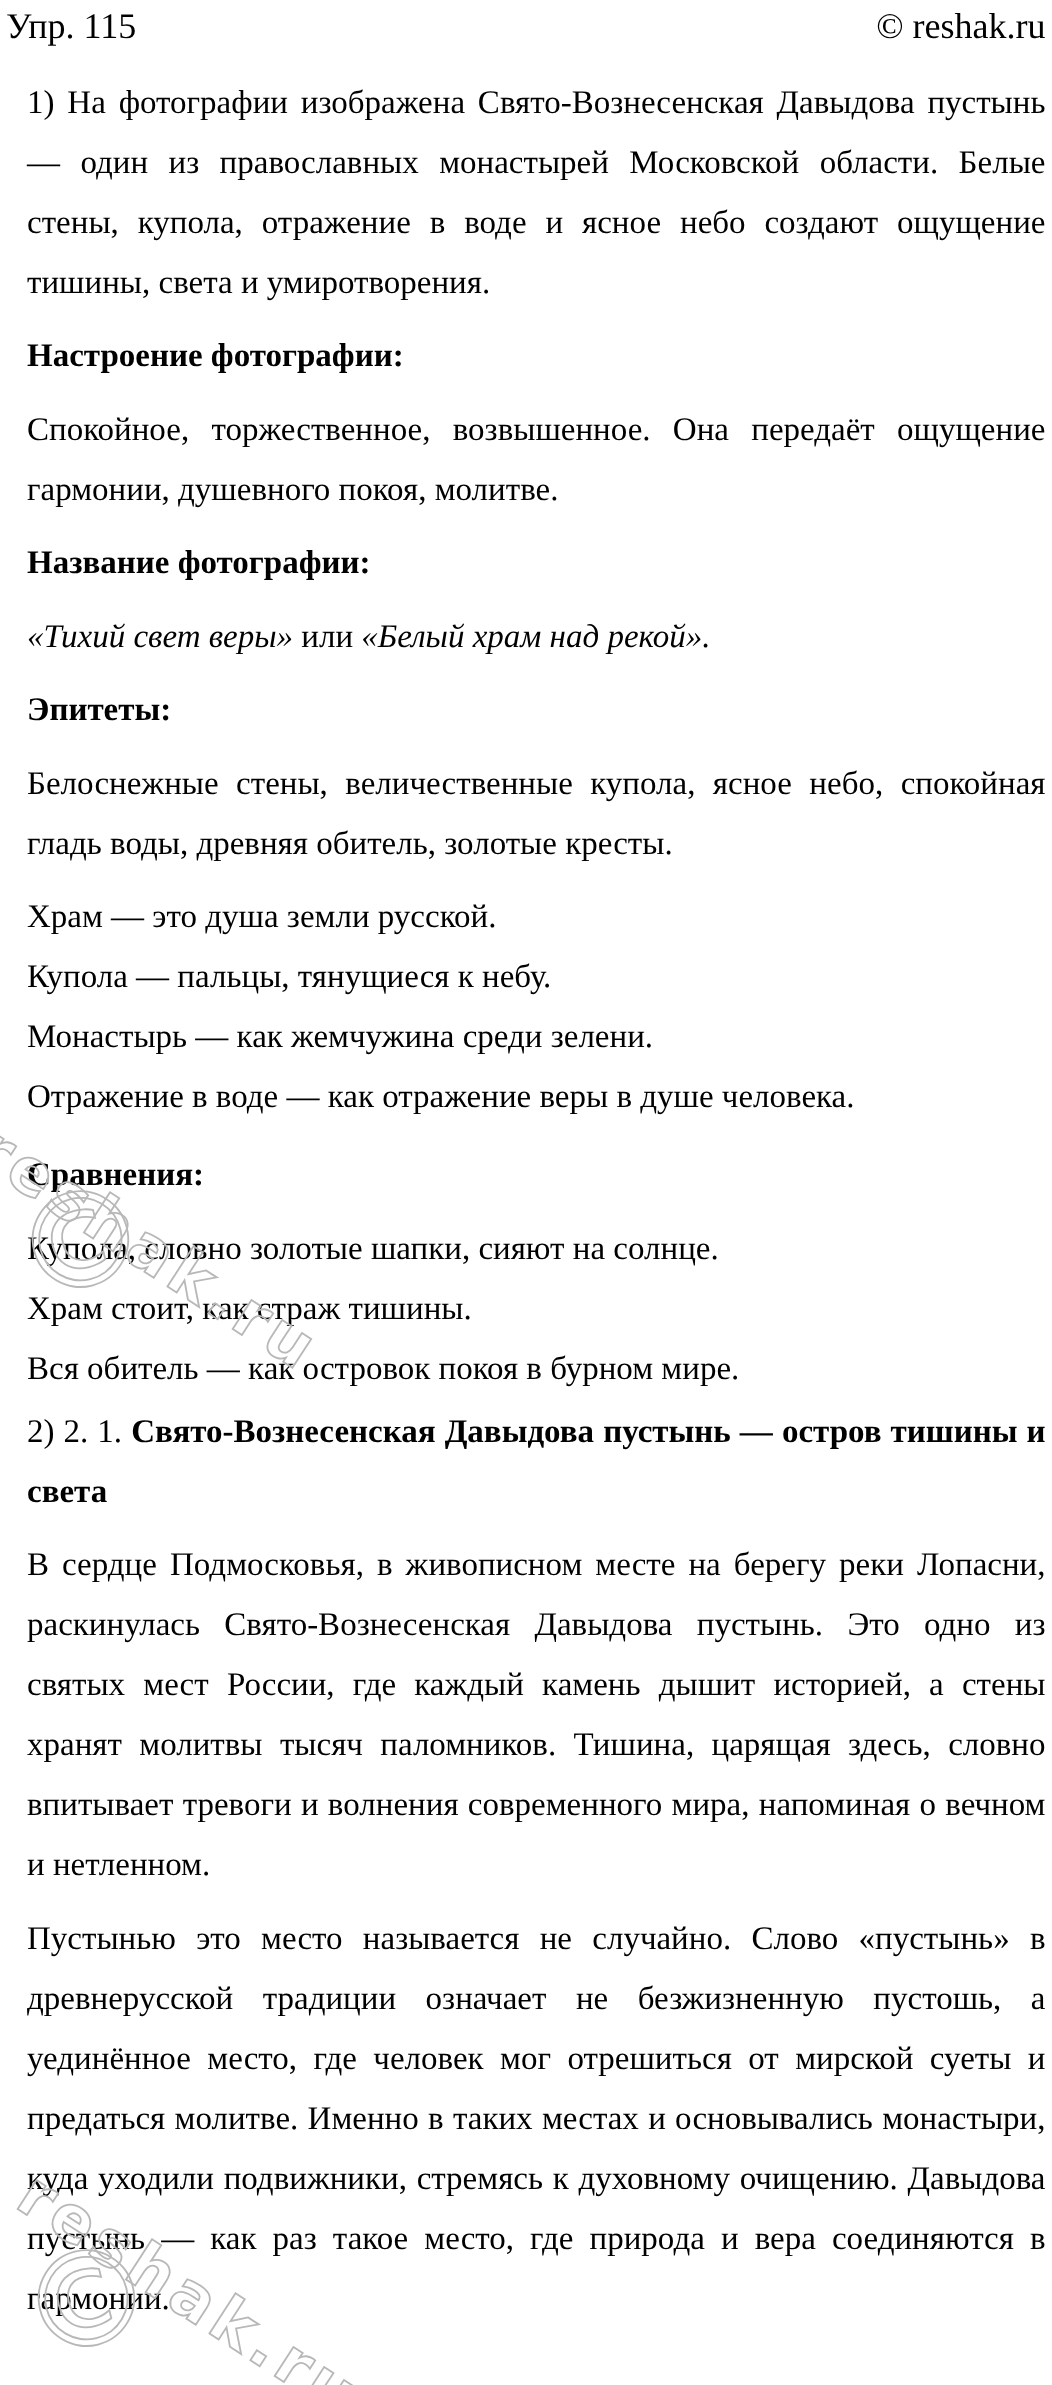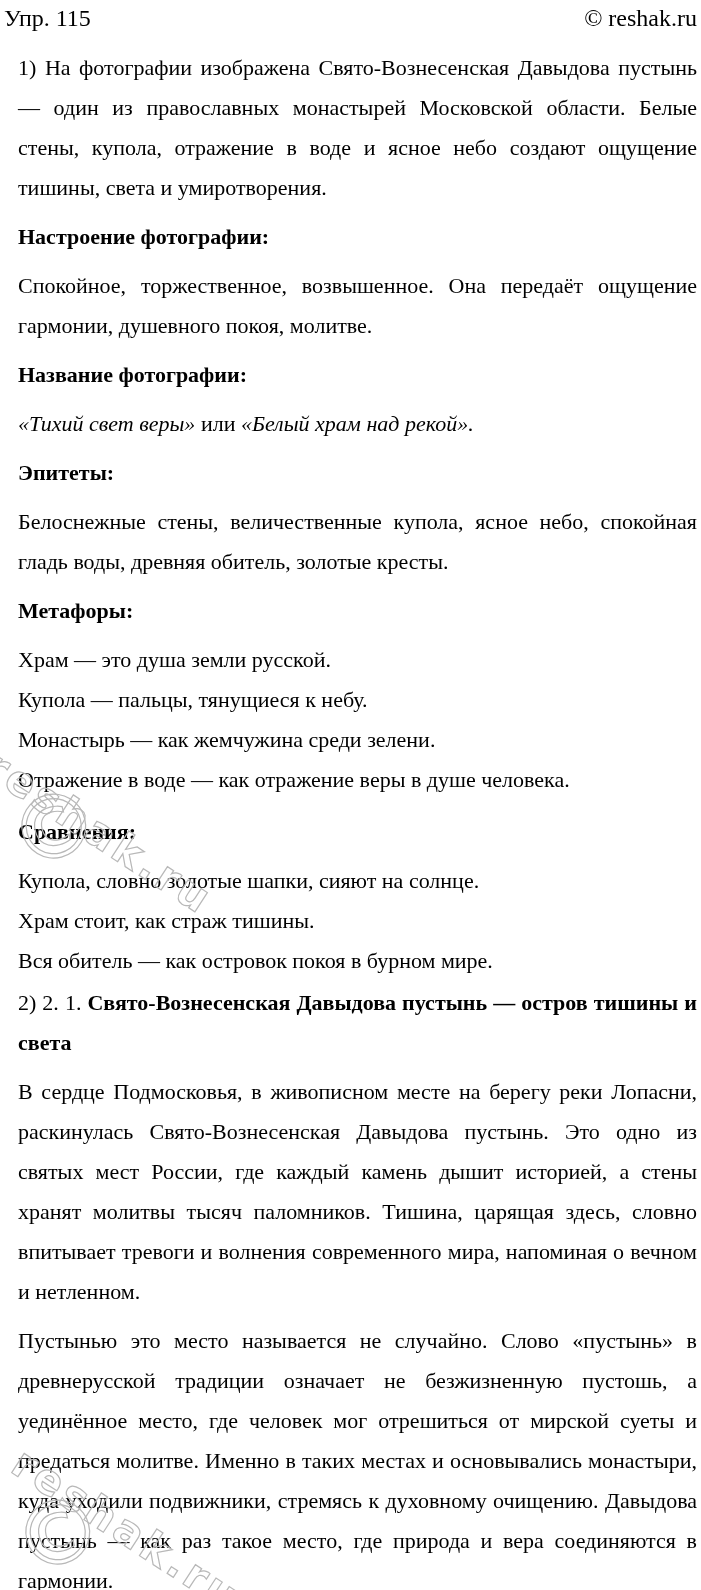--- a/index.html
+++ b/index.html
@@ -83,21 +83,20 @@
 
     <p class="h">Настроение фотографии:</p>
     <p>Спокойное, торжественное, возвышенное. Она передаёт ощущение гармонии, душевного покоя, молитве.</p>
 
     <p class="h">Название фотографии:</p>
     <p><span class="it">«Тихий свет веры»</span><span> или </span><span class="it">«Белый храм над рекой».</span></p>
 
     <p class="h">Эпитеты:</p>
     <p>Белоснежные стены, величественные купола, ясное небо, спокойная гладь воды, древняя обитель, золотые кресты.</p>
 
-    <p class="h">Метафоры:</p>
     <p class="item">Храм — это душа земли русской.</p>
     <p class="item">Купола — пальцы, тянущиеся к небу.</p>
     <p class="item">Монастырь — как жемчужина среди зелени.</p>
     <p class="item">Отражение в воде — как отражение веры в душе человека.</p>
 
     <p class="h mt">Сравнения:</p>
     <p class="item">Купола, словно золотые шапки, сияют на солнце.</p>
     <p class="item">Храм стоит, как страж тишины.</p>
     <p class="item">Вся обитель — как островок покоя в бурном мире.</p>
 

